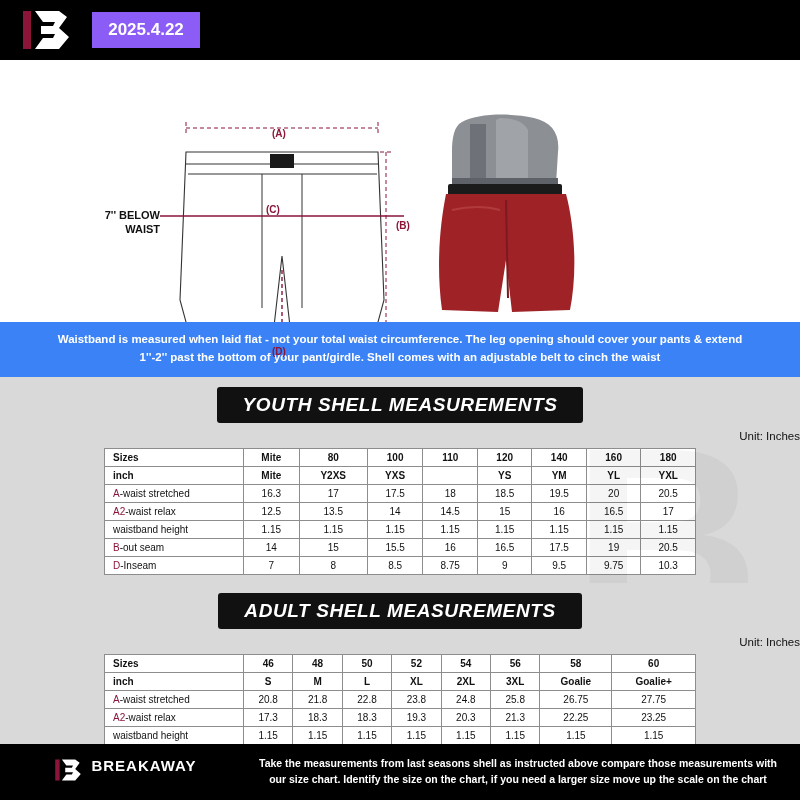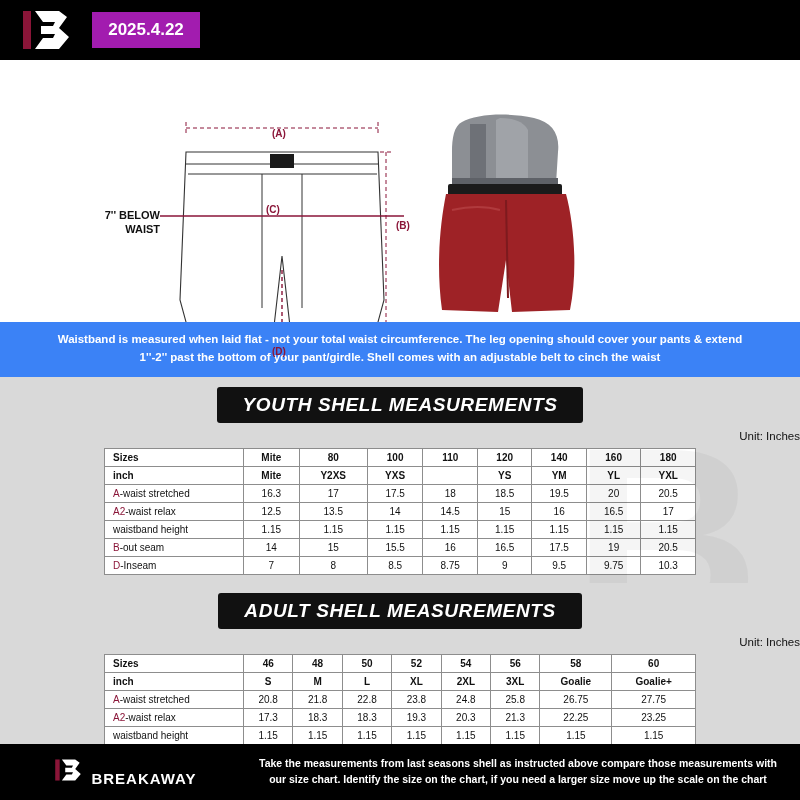--- a/index.html
+++ b/index.html
@@ -5,21 +5,21 @@
   html,body{margin:0;padding:0;background:#000;}
   body{width:800px;height:800px;font-family:"Liberation Sans",sans-serif;overflow:hidden;}
   .page{position:relative;width:800px;height:800px;background:#ffffff;}
 
   
   .header{position:relative;height:60px;background:#000;display:flex;align-items:center;}
   .logo{width:92px;height:60px;display:flex;align-items:center;justify-content:center;}
   .logo svg{display:block;}
   .title-box{flex:1;background:#fff;height:36px;display:flex;align-items:center;padding-left:16px;margin-right:0;}
   .title-box .t{font-size:20px;font-weight:bold;letter-spacing:.5px;color:#111;}
-  .date-box{width:108px;height:36px;background:#a21caf;color:#fff;display:flex;align-items:center;justify-content:center;font-size:17px;font-weight:bold;margin-right:8px;}
+  .date-box{width:108px;height:36px;background:#8b5cf6;color:#fff;display:flex;align-items:center;justify-content:center;font-size:17px;font-weight:bold;margin-right:8px;}
 
   
   .diagram{position:relative;height:262px;background:#fff;border-bottom:0;}
   .diagram .side-note{position:absolute;left:596px;top:88px;width:110px;font-size:8.5px;line-height:1.45;font-weight:bold;color:#111;letter-spacing:.2px;}
   .lbl{position:absolute;font-size:10px;font-weight:bold;color:#8a1538;}
   .small-note{position:absolute;left:104px;top:148px;font-size:11px;font-weight:bold;color:#111;line-height:1.3;text-align:right;width:56px;}
 
   
   .note{background:#3b82f6;color:#fff;text-align:center;font-size:11.5px;line-height:1.55;padding:9px 54px 10px;font-weight:bold;}
 
@@ -33,21 +33,21 @@
   table{border-collapse:collapse;width:100%;background:#fff;}
   th,td{border:1px solid #8d8d8d;font-size:10px;text-align:center;height:17px;padding:0 2px;color:#111;}
   th.rowhdr,td.rowhdr{text-align:left;padding-left:8px;font-weight:normal;width:128px;}
   td.rowhdr .hl{color:#8a1538;}
   tr.hdr td{font-weight:bold;}
   tr.sub td{font-weight:bold;}
   td.val{font-weight:normal;}
 
   
   .footer{position:absolute;left:0;bottom:0;width:800px;height:56px;background:#000;display:flex;align-items:center;}
-  .footer .brand{width:250px;display:flex;align-items:flex-end;justify-content:center;gap:8px;color:#fff;}
+  .footer .brand{width:250px;display:flex;align-items:flex-start;justify-content:center;gap:8px;color:#fff;}
   .footer .brand .bn{font-size:15px;font-weight:bold;letter-spacing:1px;}
   .footer .ftext{flex:1;color:#fff;font-size:10.5px;line-height:1.5;font-weight:bold;padding-right:14px;text-align:center;}
 
   .wm{position:absolute;right:40px;top:390px;font-size:260px;color:#000;opacity:.035;font-weight:bold;pointer-events:none;}
 </style>
 </head>
 <body>
 
 <div class="page">
 

